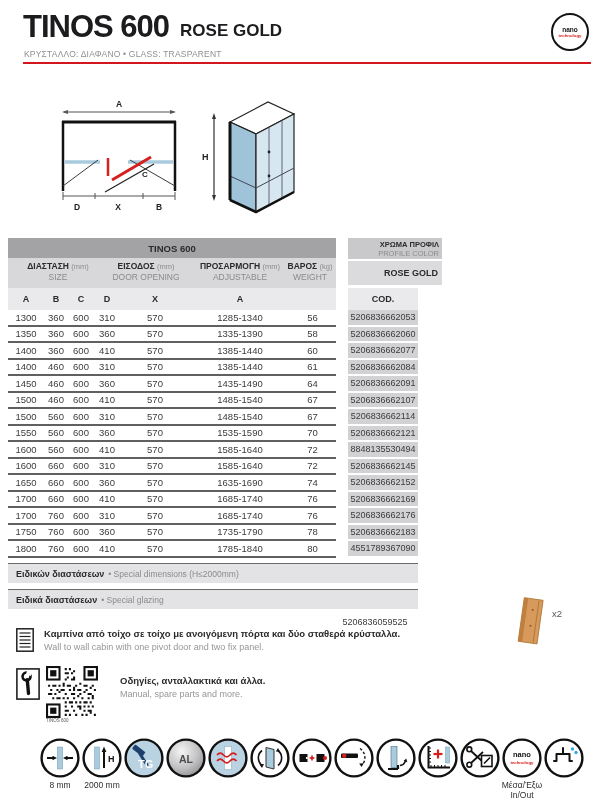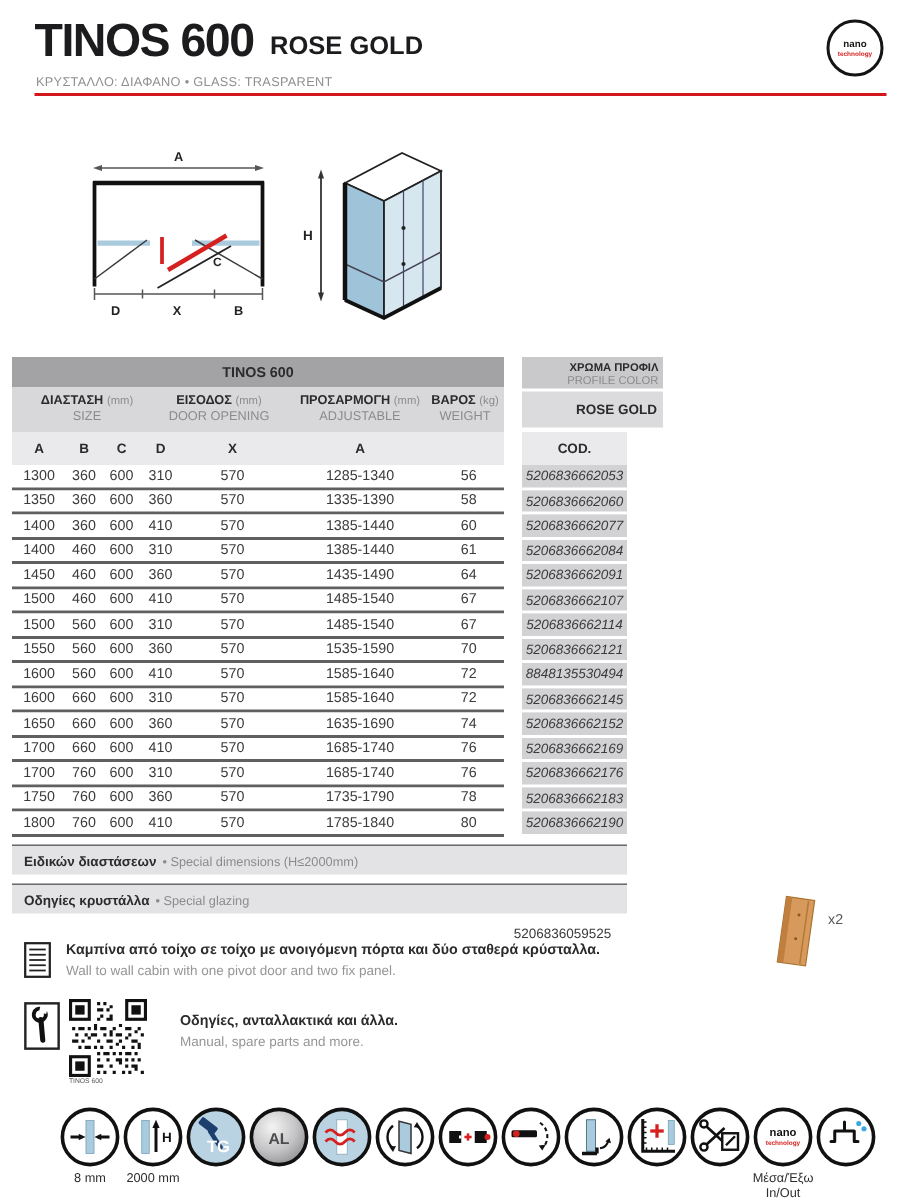--- a/index.html
+++ b/index.html
@@ -36,21 +36,21 @@
   .trow{display:flex;align-items:center;height:16.5px;box-sizing:border-box;background:#fff;
     border-bottom:2px solid #606062;color:#3b3b3d;}
   #pc-band1{position:absolute;left:340px;top:0;width:94px;height:21px;background:#c9c9cb;
     text-align:right;padding-top:2px;box-sizing:border-box;line-height:9px;padding-right:3px;font-size:7.5px;}
   #pc-band1 .el{font-weight:bold;color:#2b2b2d;}
   #pc-band1 .en{color:#8b8b8d;}
   #pc-band2{position:absolute;left:340px;top:23px;width:94px;height:24px;background:#dbdbdd;
     text-align:right;line-height:24px;font-weight:bold;font-size:9px;color:#2b2b2d;padding-right:4px;box-sizing:border-box;}
   #pc-band3{position:absolute;left:340px;top:50px;width:70px;height:22px;background:#eaeaec;
     text-align:center;line-height:22px;font-weight:bold;font-size:9px;color:#2b2b2d;}
-  #cod-body{position:absolute;left:340px;top:72px;width:70px;font-style:italic;}
+  #cod-body{position:absolute;left:340px;top:72px;width:70px;}
   .codcell{height:16.5px;box-sizing:border-box;border-bottom:2px solid #fff;background:#d2d2d4;
     text-align:center;line-height:14.5px;font-size:9px;color:#3b3b3d;}
   .special{position:absolute;left:0;width:410px;height:20px;background:#e3e3e5;border-top:1.5px solid #6a6a6c;
     box-sizing:border-box;display:flex;align-items:center;padding-left:8px;}
   .special .el{font-weight:bold;font-size:9px;color:#2b2b2d;margin-right:4px;}
   .special .en{font-size:8.5px;color:#8b8b8d;}
   .special .cod{position:absolute;left:332px;width:70px;text-align:center;font-size:9px;color:#3b3b3d;margin-top:44px;}
   #special-1{top:325px;}
   #special-2{top:351px;}
   
@@ -319,30 +319,30 @@
       <div class="codcell">5206836662091</div>
       <div class="codcell">5206836662107</div>
       <div class="codcell">5206836662114</div>
       <div class="codcell">5206836662121</div>
       <div class="codcell">8848135530494</div>
       <div class="codcell">5206836662145</div>
       <div class="codcell">5206836662152</div>
       <div class="codcell">5206836662169</div>
       <div class="codcell">5206836662176</div>
       <div class="codcell">5206836662183</div>
-      <div class="codcell">5206836662190</div>
+      <div class="codcell">4551789367090</div>
     </div>
 
   <div id="special-1" class="special">
     <span class="el">Ειδικών διαστάσεων</span>
     <span class="en">• Special dimensions (H≤2000mm)</span>
     <span class="cod">5206836059518</span>
   </div>
   <div id="special-2" class="special">
-    <span class="el">Οδηγίες κρυστάλλα</span>
+    <span class="el">Ειδικά διαστάσεων</span>
     <span class="en">• Special glazing</span>
     <span class="cod">5206836059525</span>
   </div>
 </div>
 
 <svg class="abs" style="left:16px;top:628px" width="18" height="24" viewBox="0 0 18 24">
   <rect x="0.8" y="0.8" width="16.4" height="22.4" fill="#fff" stroke="#222" stroke-width="1.5"></rect>
   <line x1="3.5" y1="5" x2="14.5" y2="5" stroke="#222" stroke-width="1.2"></line>
   <line x1="3.5" y1="8.5" x2="14.5" y2="8.5" stroke="#222" stroke-width="1.2"></line>
   <line x1="3.5" y1="12" x2="14.5" y2="12" stroke="#222" stroke-width="1.2"></line>

